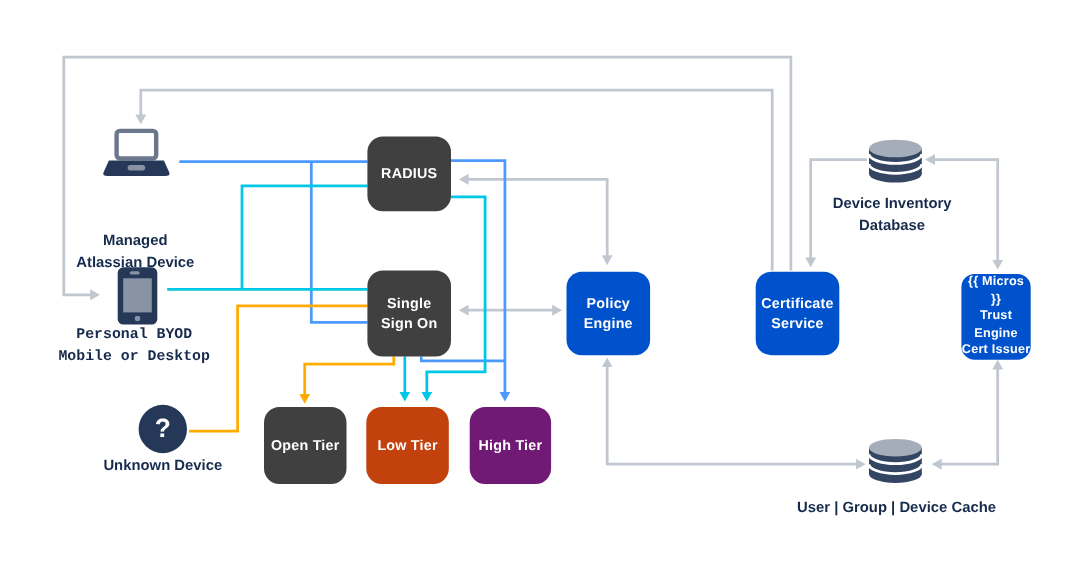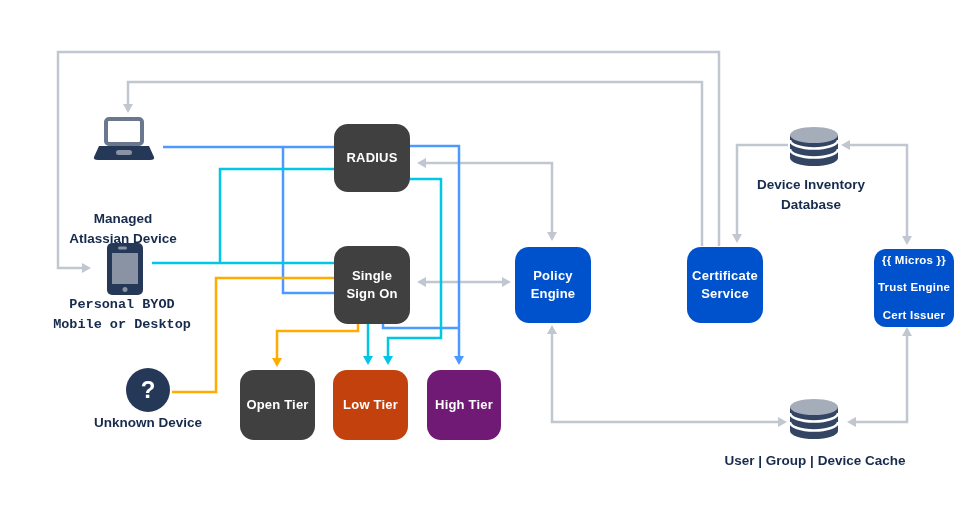--- a/index.html
+++ b/index.html
@@ -39,21 +39,21 @@
   .node.lblue  { background: #701a75; text-align: right; }
   .node.dblue  { background: #0052CC; }
 
   .node-radius { left: 334px; top: 124px; width: 76px; height: 68px; }
   .node-sso    { left: 334px; top: 246px; width: 76px; height: 78px; }
   .node-open   { left: 240px; top: 370px; width: 75px; height: 70px; }
   .node-low    { left: 333px; top: 370px; width: 75px; height: 70px; }
   .node-high   { left: 427px; top: 370px; width: 74px; height: 70px; }
   .node-pe     { left: 515px; top: 247px; width: 76px; height: 76px; }
   .node-cs     { left: 687px; top: 247px; width: 76px; height: 76px; }
-  .node-micros { left: 874px; top: 249px; width: 80px; height: 78px; font-size: 11.5px; border-radius: 12px; gap: 12px; }
+  .node-micros { left: 874px; top: 249px; width: 63px; height: 78px; font-size: 11.5px; border-radius: 12px; }
 
   .lbl {
     position: absolute;
     text-align: center;
     color: #172B4D;
     font-size: 13.5px;
     font-weight: 600;
     line-height: 1.5;
   }
   .lbl-managed   { left: 38px;  top: 172px; width: 170px; margin-top: 37px; }

